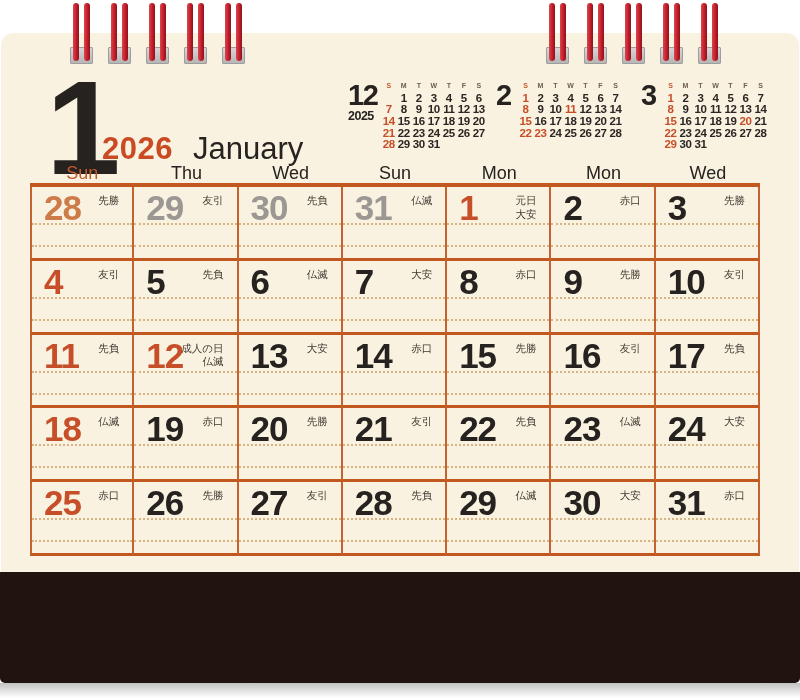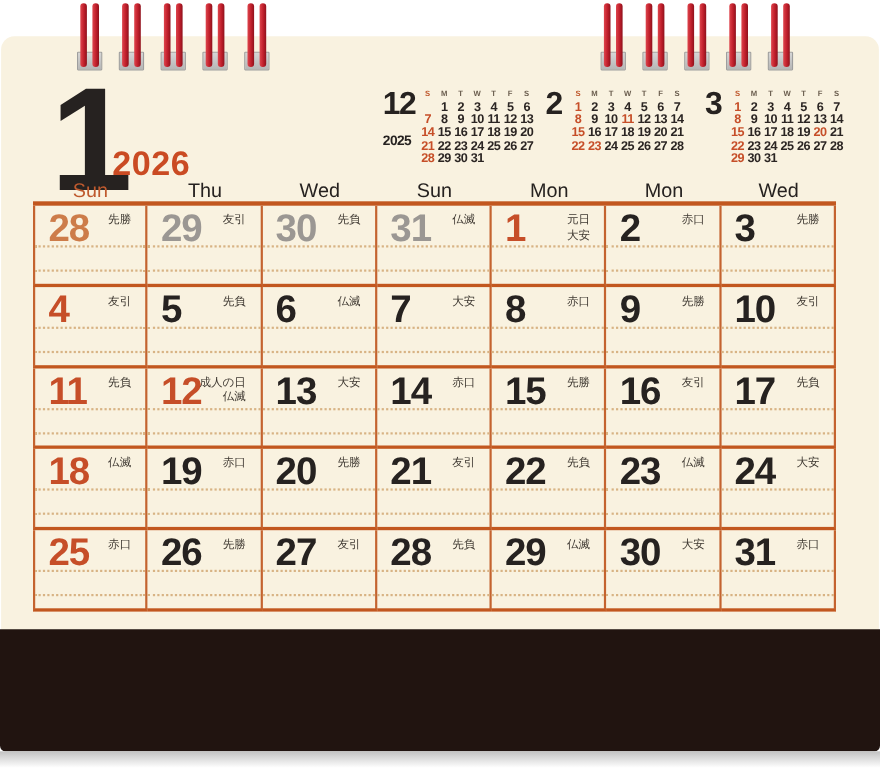--- a/index.html
+++ b/index.html
@@ -31,21 +31,21 @@
     position:absolute;left:46px;top:61px;font-size:134px;line-height:1;
     font-weight:bold;color:var(--ink);letter-spacing:-4px;
   }
   .title-row{position:absolute;left:102px;top:131px;display:flex;align-items:flex-start;gap:20px;}
   .title-year{font-size:31px;font-weight:bold;color:var(--year_orange);letter-spacing:0.5px;}
   .title-name{font-size:31px;font-weight:normal;color:var(--ink);}
   
   .minical{position:absolute;top:80px;display:flex;align-items:flex-start;}
   .mc-head{display:flex;flex-direction:column;margin:4px 4px 0 0;min-width:18px;}
   .mc-month{font-size:29px;font-weight:bold;line-height:0.8;color:var(--ink);letter-spacing:-1.5px;}
-  .mc-year{font-size:12.5px;font-weight:bold;color:var(--ink);margin-top:14px;letter-spacing:-0.5px;}
+  .mc-year{font-size:12.5px;font-weight:bold;color:var(--ink);margin-top:2px;letter-spacing:-0.5px;}
   .mc-grid{display:grid;grid-template-columns:repeat(7,15px);grid-auto-rows:11.7px;}
   .mch{display:flex;align-items:center;justify-content:center;font-size:7px;font-weight:bold;color:var(--mchead);}
   .mch.accent{color:var(--sun_orange);}
   .mcd{display:flex;align-items:center;justify-content:center;font-size:11.5px;font-weight:bold;color:var(--mc_ink);letter-spacing:-0.5px;}
   .mcd.accent{color:var(--date_orange);}
   
   .weekday-row{
     position:absolute;left:30px;top:163px;width:730px;height:20px;
     display:grid;grid-template-columns:repeat(7,1fr);
   }
@@ -137,20 +137,21 @@
       <div class="tab"></div>
       <div class="bar b1"></div>
       <div class="bar b2"></div>
     </div>
   </div>
 
 <div class="big-month">1</div>
 
 <div class="title-row">
   <span class="title-year">2026</span>
+  <span class="title-name">January</span>
 </div>
 
 <div class="minical" style="left:348px">
   <div class="mc-head">
     <div class="mc-month">12</div>
     <div class="mc-year">2025</div>
   </div>
   <div class="mc-grid">
       <div class="mch accent">S</div>
       <div class="mch">M</div>

